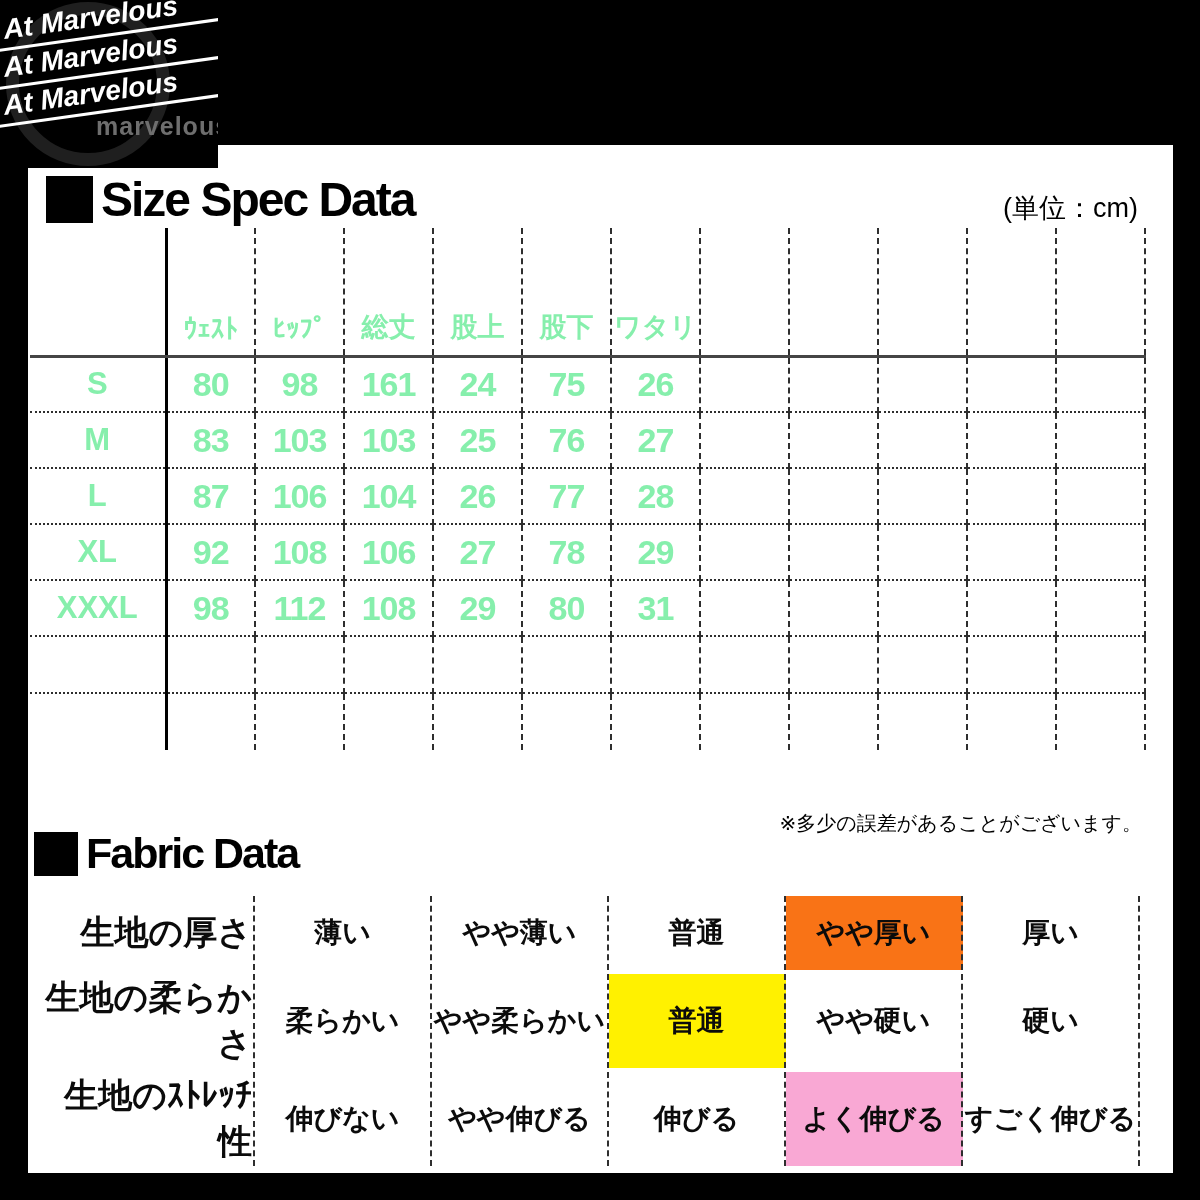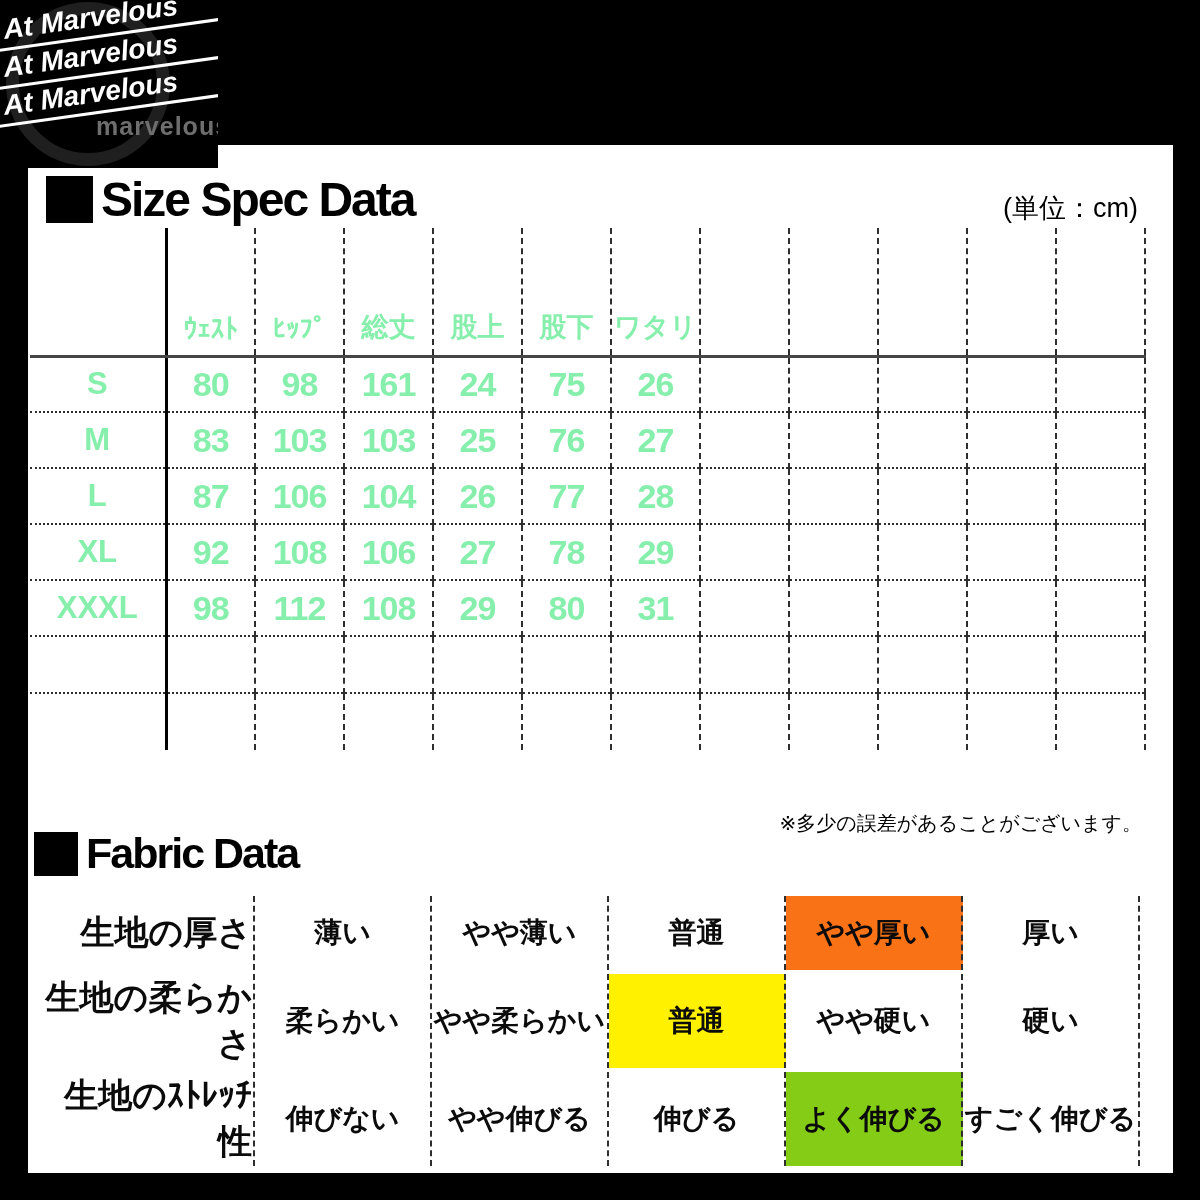--- a/index.html
+++ b/index.html
@@ -258,19 +258,19 @@
       <td class="fab-opt">やや柔らかい</td>
       <td class="fab-opt hl" style="background: rgb(255, 241, 0);">普通</td>
       <td class="fab-opt">やや硬い</td>
       <td class="fab-opt">硬い</td>
     </tr>
     <tr>
       <td class="flbl">生地のｽﾄﾚｯﾁ性</td>
       <td class="fab-opt">伸びない</td>
       <td class="fab-opt">やや伸びる</td>
       <td class="fab-opt">伸びる</td>
-      <td class="fab-opt hl" style="background: #84cc16;">よく伸びる</td>
+      <td class="fab-opt hl" style="background: #f9a8d4;">よく伸びる</td>
       <td class="fab-opt">すごく伸びる</td>
     </tr>
   </tbody>
     </table>
 
 </div>
 
 </body></html>

